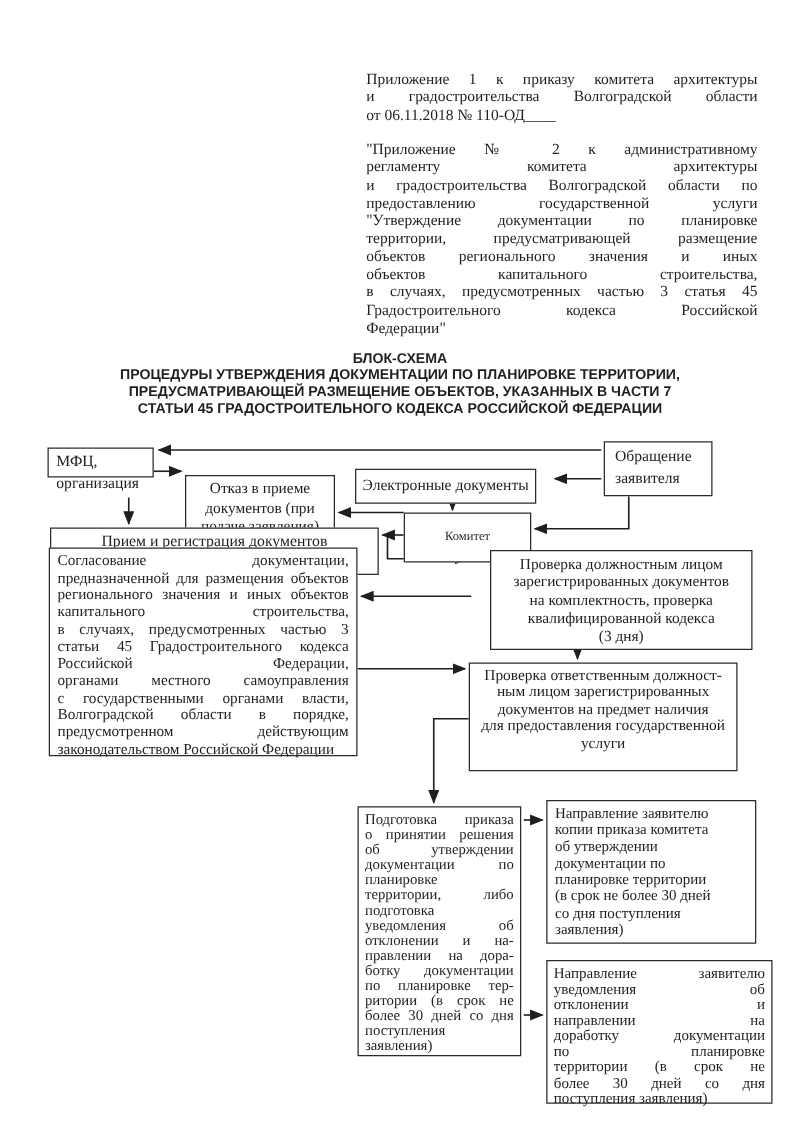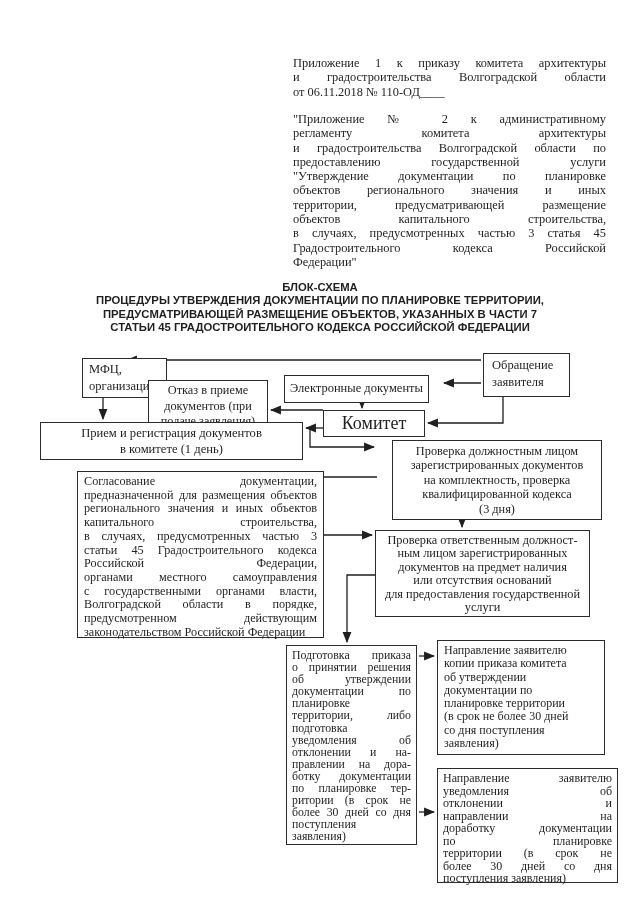--- a/index.html
+++ b/index.html
@@ -28,28 +28,28 @@
   .box {
     position:absolute; box-sizing:border-box;
     border:1.5px solid #2b2b2b; background:var(--paper);
     padding:2px 4px; font-size:12.2px; line-height:13.6px;
   }
   .ctr .fl { text-align:center; }
   .just .fl { text-align:justify; text-align-last:justify; }
   .just .fl:last-child { text-align-last:left; }
   .vctr { display:flex; flex-direction:column; justify-content:center; }
 
-  .b-mfc     { left:38px;  top:358px; width:85px;  height:40px;  padding:2px 6px; font-size:12.5px; line-height:16.5px;margin-left:44px; }
+  .b-mfc     { left:38px;  top:358px; width:85px;  height:24px;  padding:2px 6px; font-size:12.5px; line-height:16.5px; }
   .b-otkaz   { left:148px; top:380px; width:120px; height:52px;  font-size:12.3px; line-height:15.5px; }
   .b-edocs   { left:284px; top:375px; width:145px; height:28px;  font-size:12.5px; }
   .b-obr     { left:483px; top:353px; width:87px;  height:44px;  padding:3px 8px; font-size:12.5px; line-height:17px; }
-  .b-komitet { left:323px; top:410px; width:102px; height:27px;  font-size:18px; }
+  .b-komitet { left:323px; top:410px; width:102px; height:40px;  font-size:10px; }
   .b-priem   { left:40px;  top:422px; width:263px; height:38px;  font-size:12.6px; line-height:16px; }
   .b-prov1   { left:377px; top:440px; width:210px; height:80px;  padding:3px 4px; font-size:12.3px; line-height:14.4px;margin-left:15px; }
-  .b-sogl    { left:39px;  top:471px; width:247px; height:167px; padding:3px 6px; line-height:13.7px;margin-left:38px; }
+  .b-sogl    { left:39px;  top:438px; width:247px; height:167px; padding:3px 6px; line-height:13.7px; }
   .b-prov2   { left:375px; top:530px; width:215px; height:87px;  padding:3px 2px; font-size:12.3px; line-height:13.4px; }
   .b-podg    { left:286px; top:645px; width:131px; height:200px; padding:3px 5px; font-size:11.8px; line-height:12.1px; }
   .b-napr1   { left:437px; top:640px; width:168px; height:115px; padding:3px 6px; font-size:12px;   line-height:13.3px; }
   .b-napr2   { left:437px; top:768px; width:181px; height:115px; padding:3px 5px; font-size:12px;   line-height:12.5px; }
 
   .arrows { position:absolute; left:0; top:0; width:640px; height:905px; color:var(--ink); }
   .arrows polyline, .arrows line { stroke:currentColor; stroke-width:1.3; fill:none; }
 </style>
 </head>
 <body>
@@ -60,22 +60,22 @@
       <div class="fl">Приложение 1 к приказу комитета архитектуры</div>
       <div class="fl">и градостроительства Волгоградской области</div>
       <div class="fl">от 06.11.2018 № 110-ОД____</div>
     </div>
   <div class="abs hdr" style="top:112px;">
       <div class="fl">"Приложение № 2 к административному</div>
       <div class="fl">регламенту комитета архитектуры</div>
       <div class="fl">и градостроительства Волгоградской области по</div>
       <div class="fl">предоставлению государственной услуги</div>
       <div class="fl">"Утверждение документации по планировке</div>
+      <div class="fl">территории, предусматривающей размещение</div>
       <div class="fl">объектов регионального значения и иных</div>
-      <div class="fl">территории, предусматривающей размещение</div>
       <div class="fl">объектов капитального строительства,</div>
       <div class="fl">в случаях, предусмотренных частью 3 статья 45</div>
       <div class="fl">Градостроительного кодекса Российской</div>
       <div class="fl">Федерации"</div>
     </div>
 
   <div class="abs doc-title">
       <div class="fl">БЛОК-СХЕМА</div>
       <div class="fl">ПРОЦЕДУРЫ УТВЕРЖДЕНИЯ ДОКУМЕНТАЦИИ ПО ПЛАНИРОВКЕ ТЕРРИТОРИИ,</div>
       <div class="fl">ПРЕДУСМАТРИВАЮЩЕЙ РАЗМЕЩЕНИЕ ОБЪЕКТОВ, УКАЗАННЫХ В ЧАСТИ 7</div>
@@ -146,21 +146,20 @@
       <div class="fl">органами местного самоуправления</div>
       <div class="fl">с государственными органами власти,</div>
       <div class="fl">Волгоградской области в порядке,</div>
       <div class="fl">предусмотренном действующим</div>
       <div class="fl">законодательством Российской Федерации</div>
     </div>
   <div class="box b-prov2 ctr">
       <div class="fl">Проверка ответственным должност-</div>
       <div class="fl">ным лицом зарегистрированных</div>
       <div class="fl">документов на предмет наличия</div>
-      <div class="fl">или отсутствия оснований</div>
       <div class="fl">для предоставления государственной</div>
       <div class="fl">услуги</div>
     </div>
   <div class="box b-podg just">
       <div class="fl">Подготовка приказа</div>
       <div class="fl">о принятии решения</div>
       <div class="fl">об утверждении</div>
       <div class="fl">документации по</div>
       <div class="fl">планировке</div>
       <div class="fl">территории, либо</div>

